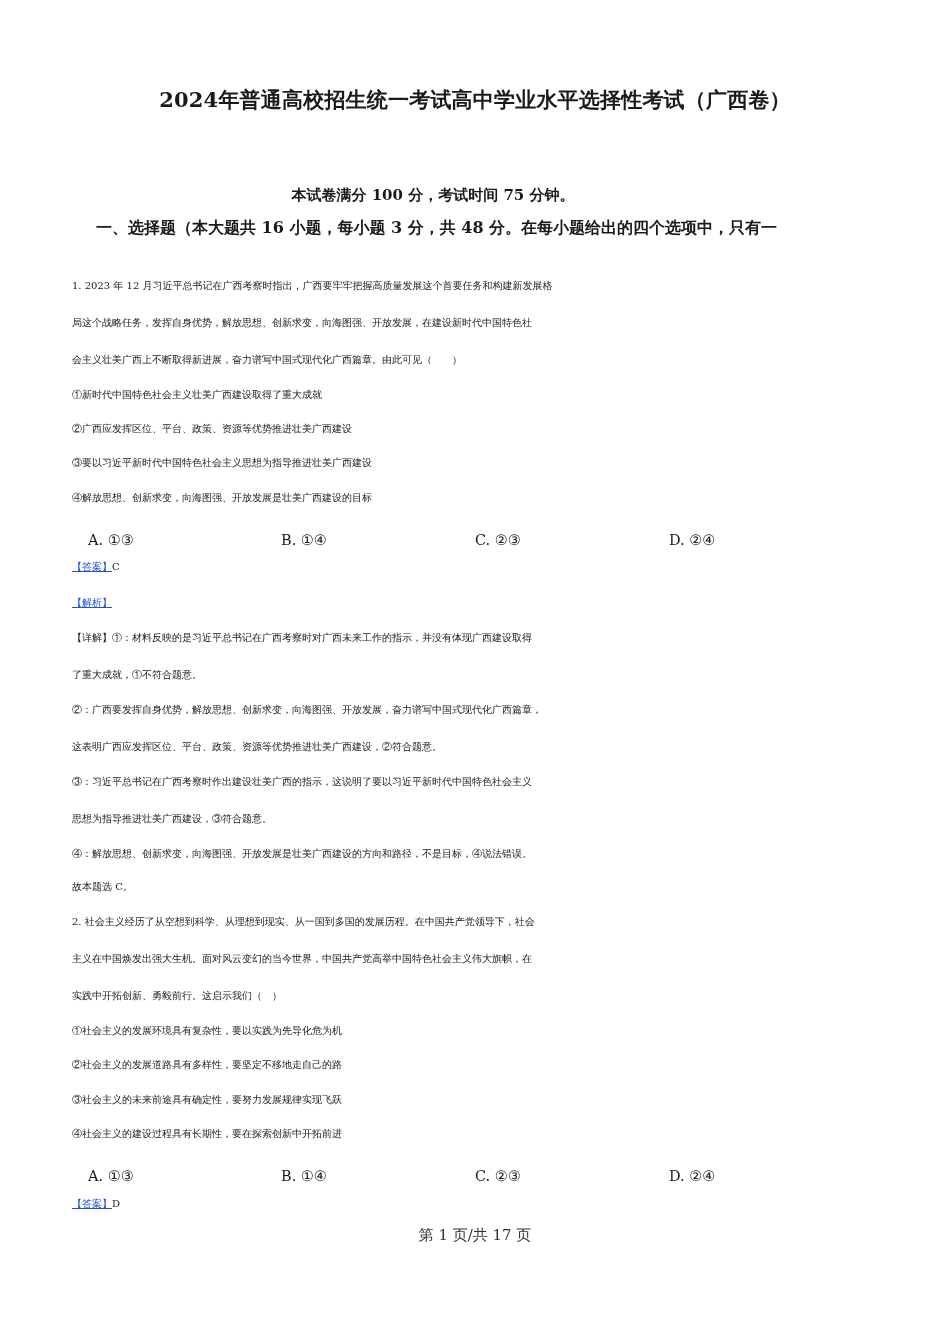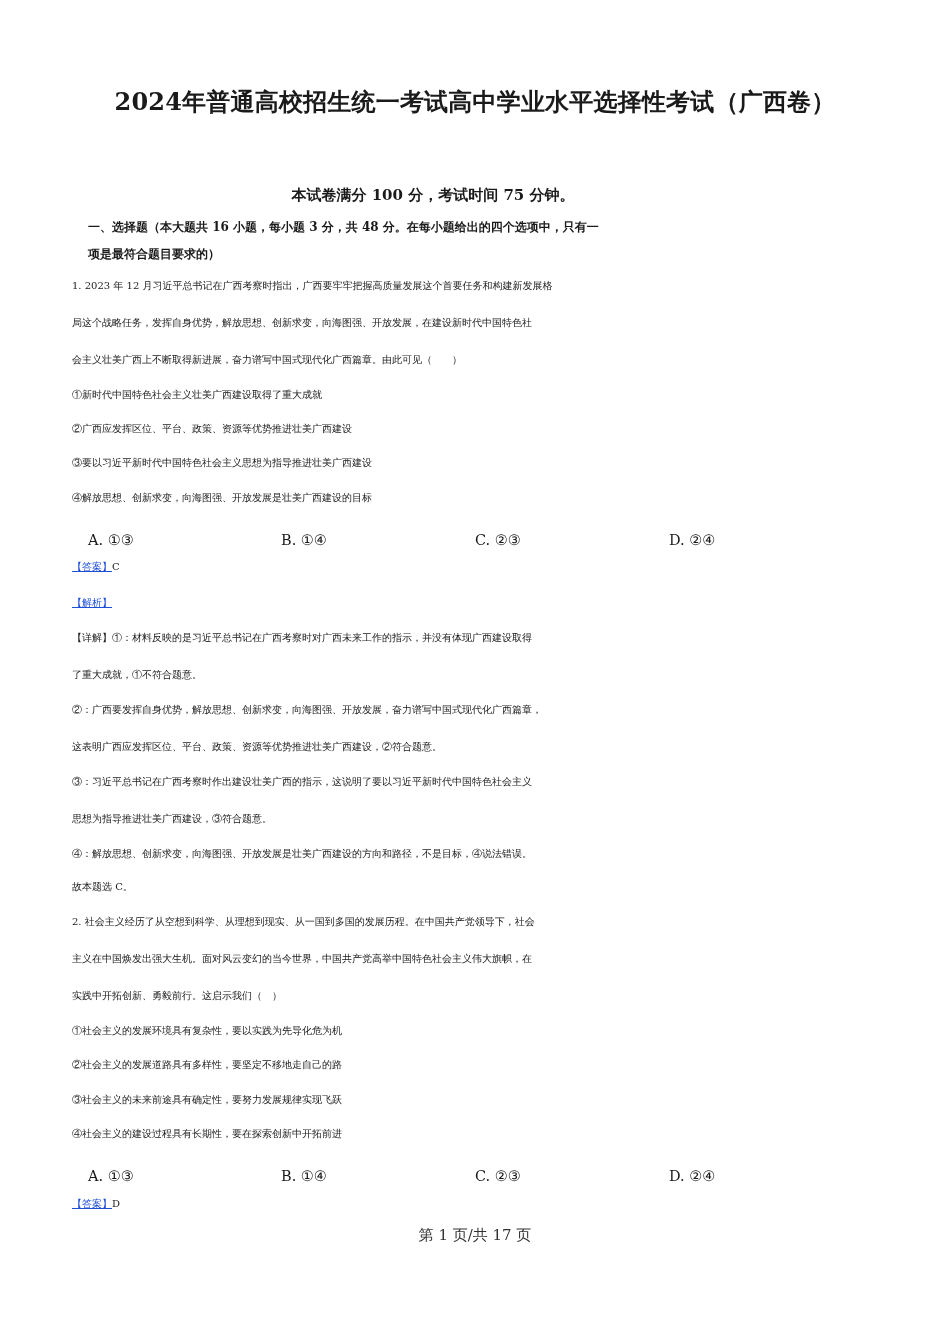--- a/index.html
+++ b/index.html
@@ -20,21 +20,21 @@
       left: 0; top: 0;
       width: 950px;
       height: 1344px;
     }
     .title-main {
       position: absolute;
       top: 86px;
       left: 0;
       width: 950px;
       text-align: center;
-      font-size: 24px;
+      font-size: 21px;
       font-weight: bold;
       letter-spacing: 0.2px;
     }
     .title-sub {
       position: absolute;
       top: 142px;
       left: 0;
       width: 950px;
       text-align: center;
       font-size: 21px;
@@ -45,23 +45,23 @@
       top: 186px;
       left: 0;
       width: 866px;
       text-align: center;
       font-size: 15px;
       font-weight: bold;
     }
     .section-head {
       position: absolute;
       top: 214px;
-      left: 88px;
+      left: 96px;
       width: 780px;
-      font-size: 12px;
+      font-size: 16px;
       font-weight: bold;
       line-height: 27px;
     }
     .line {
       position: absolute;
       left: 72px;
       width: 790px;
       font-size: 10px;
       white-space: nowrap;
       line-height: 20px;
@@ -95,21 +95,20 @@
 </head>
 <body>
 
 <div class="page">
 
   <div class="title-main">2024年普通高校招生统一考试高中学业水平选择性考试（广西卷）</div>
   <div class="exam-info">本试卷满分 100 分，考试时间 75 分钟。</div>
 
   <div class="section-head">
     <div>一、选择题（本大题共 16 小题，每小题 3 分，共 48 分。在每小题给出的四个选项中，只有一</div>
-    <div>项是最符合题目要求的）</div>
   </div>
 
   <div>
     <div class="line" style="top:276px;">1. 2023 年 12 月习近平总书记在广西考察时指出，广西要牢牢把握高质量发展这个首要任务和构建新发展格</div>
     <div class="line" style="top:313px;">局这个战略任务，发挥自身优势，解放思想、创新求变，向海图强、开放发展，在建设新时代中国特色社</div>
     <div class="line" style="top:350px;">会主义壮美广西上不断取得新进展，奋力谱写中国式现代化广西篇章。由此可见（　　）</div>
 
     <div class="line" style="top:385px;">①新时代中国特色社会主义壮美广西建设取得了重大成就</div>
     <div class="line" style="top:419px;">②广西应发挥区位、平台、政策、资源等优势推进壮美广西建设</div>
     <div class="line" style="top:453px;">③要以习近平新时代中国特色社会主义思想为指导推进壮美广西建设</div>

